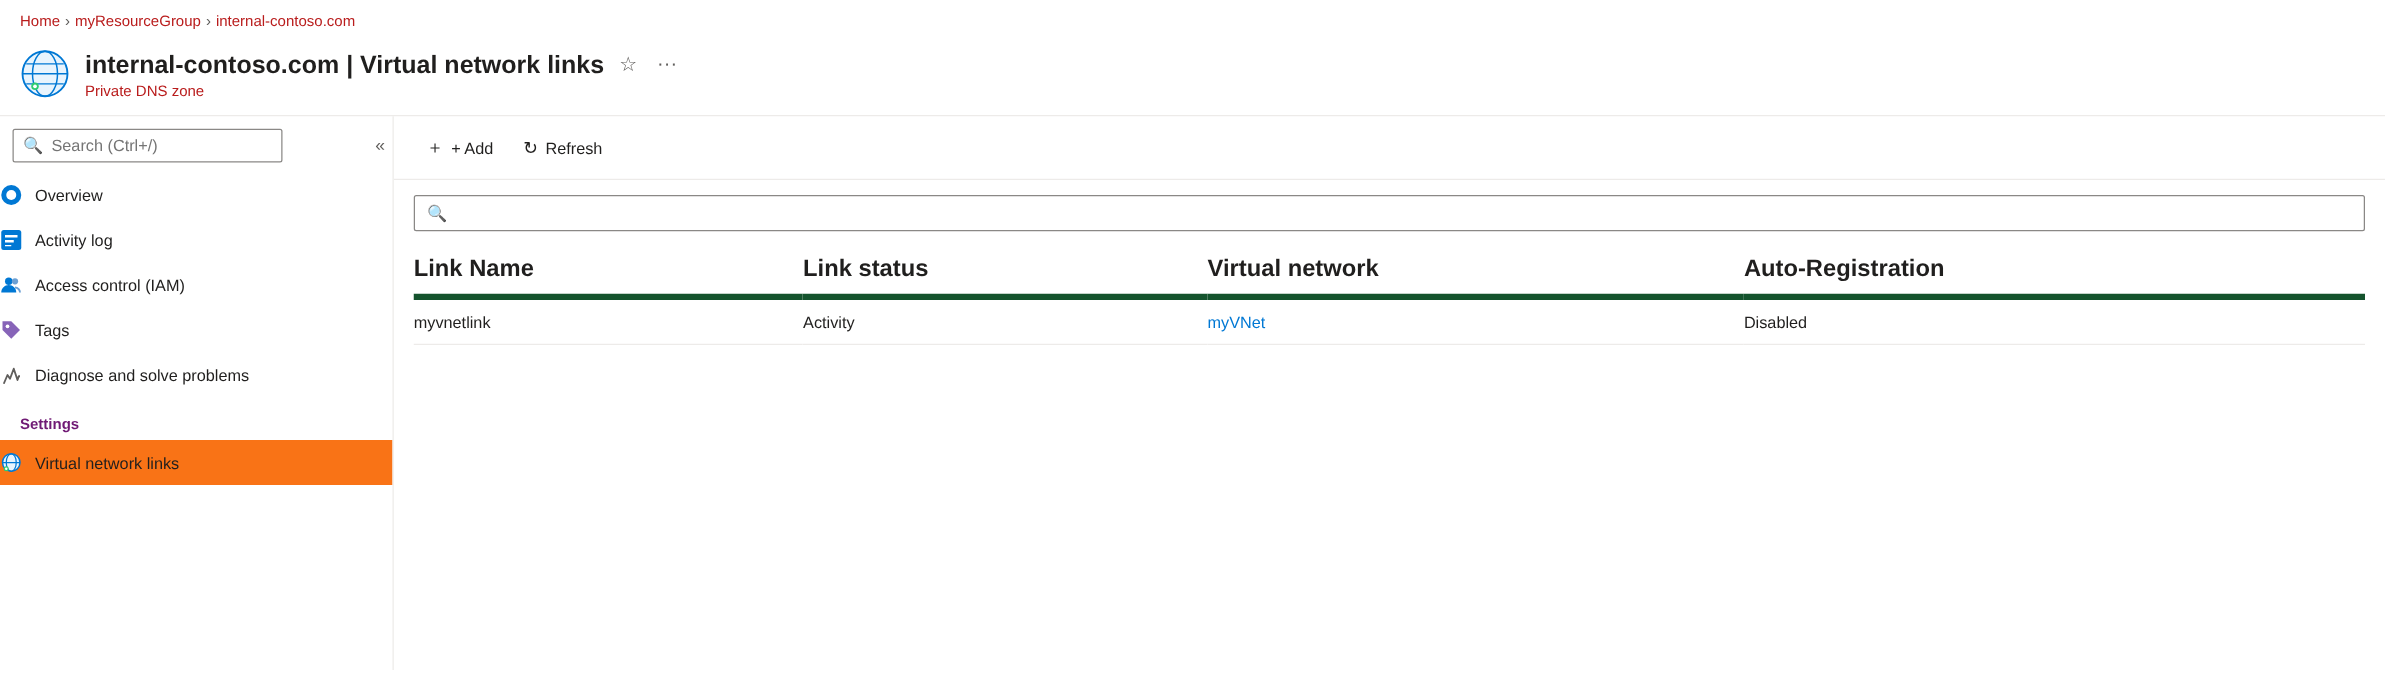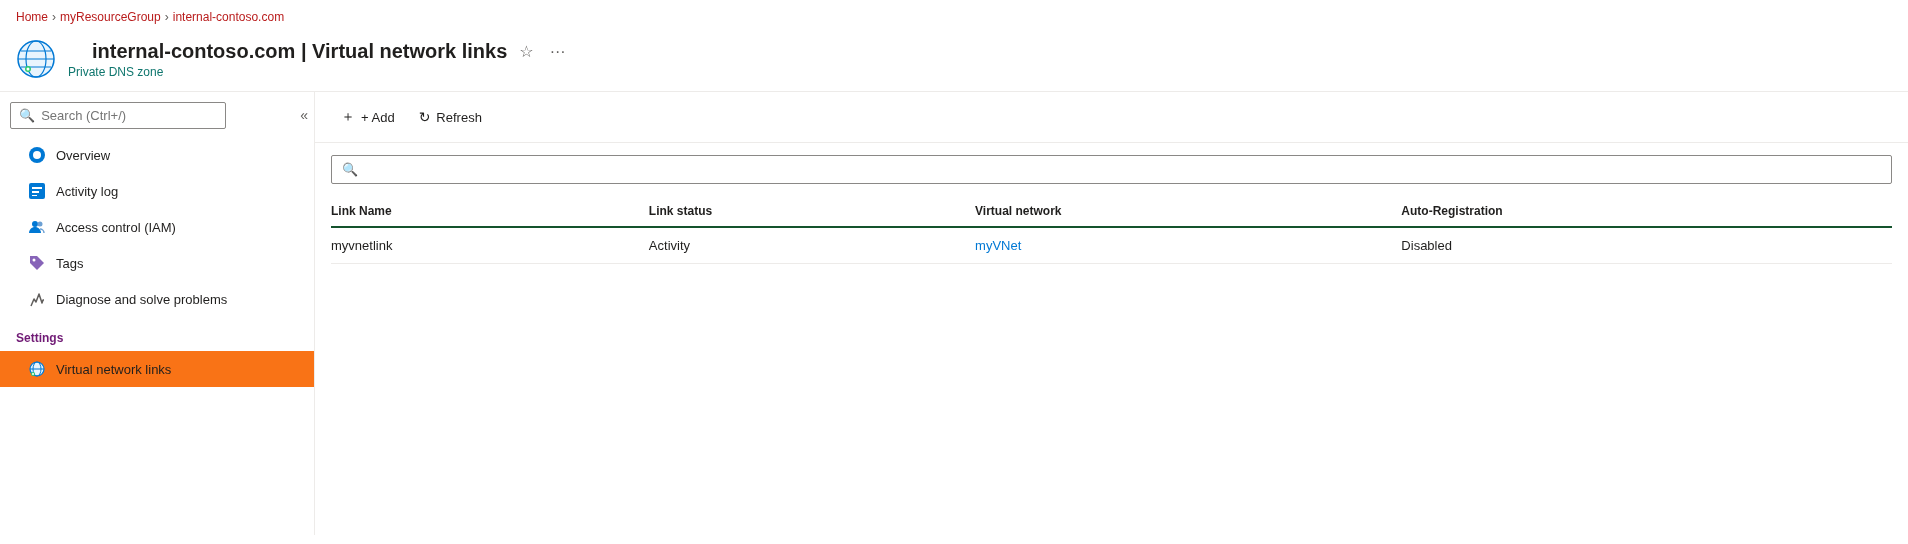--- a/index.html
+++ b/index.html
@@ -25,21 +25,21 @@
       gap: 12px;
     }
     .resource-title-block { display: flex; flex-direction: column; }
     .resource-title {
       font-size: 20px;
       font-weight: 600;
       color: #201f1e;
     }
     .resource-subtitle {
       font-size: 12px;
-      color: #0f766e;
+      color: #b91c1c;
     }
     .star-btn, .ellipsis-btn {
       background: none;
       border: none;
       cursor: pointer;
       font-size: 16px;
       color: #605e5c;
       padding: 4px;
     }
 
@@ -92,21 +92,21 @@
 
     .search-row {
       display: flex;
       align-items: center;
     }
 
     .nav-item {
       display: flex;
       align-items: center;
       gap: 10px;
-      padding: 9px 28px;
+      padding: 9px 0;
       cursor: pointer;
       font-size: 13px;
       color: #201f1e;
     }
     .nav-item.active { background: #f97316; }
     .nav-icon {
       width: 18px;
       height: 18px;
       display: flex;
       align-items: center;
@@ -183,22 +183,22 @@
     .data-table {
       width: 100%;
       border-collapse: collapse;
       font-size: 13px;
     }
     .data-table th {
       text-align: left;
       padding: 8px 12px 8px 0;
       font-weight: 600;
       color: #201f1e;
-      border-bottom: 2px solid #14532d;
-      font-size: 12px;
+      border-bottom: 5px solid #14532d;
+      font-size: 19px;
     }
     .data-table td {
       padding: 10px 12px 10px 0;
       color: #201f1e;
       border-bottom: 1px solid #edebe9;
       vertical-align: middle;
     }
     .data-table td a { color: #0078d4; text-decoration: none; }
 
     
@@ -224,21 +224,21 @@
     <circle cx="20" cy="20" r="18" fill="#e8f4fd" stroke="#0078d4" stroke-width="1.5"></circle>
     <ellipse cx="20" cy="20" rx="10" ry="18" fill="none" stroke="#0078d4" stroke-width="1.2"></ellipse>
     <line x1="2" y1="20" x2="38" y2="20" stroke="#0078d4" stroke-width="1.2"></line>
     <line x1="5" y1="12" x2="35" y2="12" stroke="#0078d4" stroke-width="1"></line>
     <line x1="5" y1="28" x2="35" y2="28" stroke="#0078d4" stroke-width="1"></line>
     <circle cx="12" cy="30" r="3" fill="#2ecc71"></circle>
     <circle cx="12" cy="30" r="1.5" fill="#fff"></circle>
   </svg>
 
   <div class="resource-title-block">
-    <div style="display:flex;align-items:center;gap:8px;margin-left:24px;">
+    <div style="display:flex;align-items:center;gap:8px;">
       <span class="resource-title">internal-contoso.com | Virtual network links</span>
       <button class="star-btn">☆</button>
       <button class="ellipsis-btn">···</button>
     </div>
     <span class="resource-subtitle">Private DNS zone</span>
   </div>
 </div>
 
 <div class="main-layout">
 

